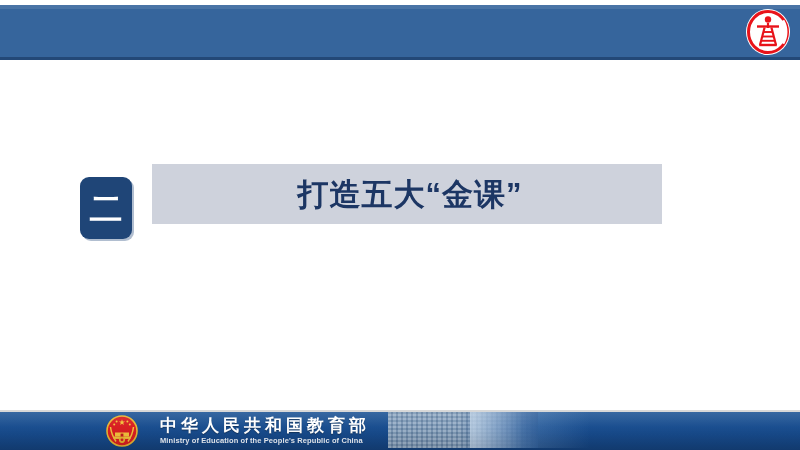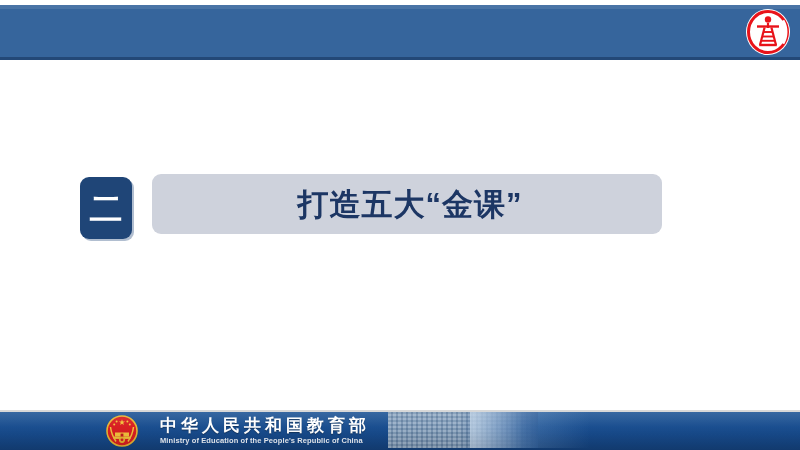--- a/index.html
+++ b/index.html
@@ -70,25 +70,25 @@
     font-size: 33px;
     font-weight: bold;
     line-height: 1;
     letter-spacing: 0;
   }
 
   
   .title-plate {
     position: absolute;
     left: 152px;
-    top: 174px;
+    top: 164px;
     width: 510px;
     height: 60px;
     background: #ced2dc;
-    border-radius: 9px;
+    border-radius: 0;
     display: flex;
     align-items: center;
     justify-content: center;
   }
   .title-text {
     color: #1c3664;
     font-size: 31px;
     font-weight: bold;
     letter-spacing: 1px;
     line-height: 1;

